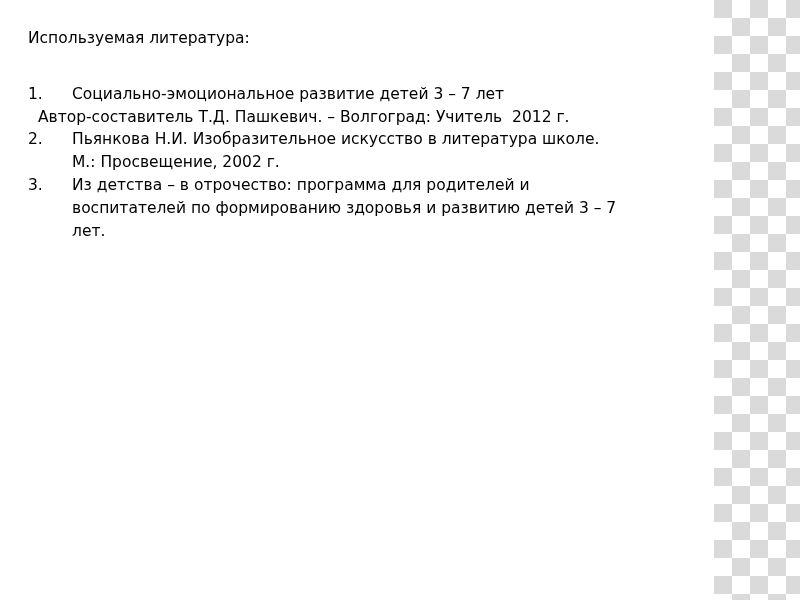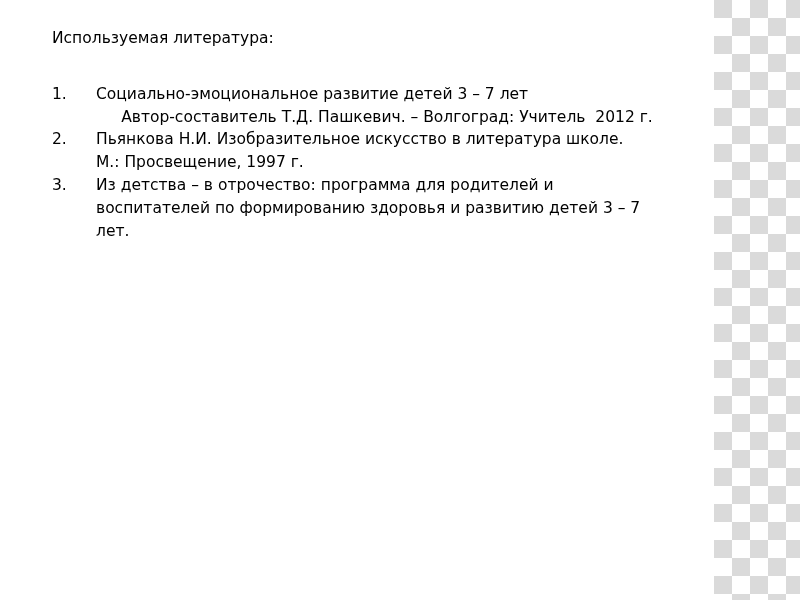--- a/index.html
+++ b/index.html
@@ -29,21 +29,21 @@
     background-color: #d9d9d9;
     background-image:
       linear-gradient(45deg, #ffffff 25%, transparent 25%, transparent 75%, #ffffff 75%),
       linear-gradient(45deg, #ffffff 25%, transparent 25%, transparent 75%, #ffffff 75%);
     background-size: 36px 36px;
     background-position: 0 0, 18px 18px;
     opacity: 0.95;
   }
   .content {
     position: absolute;
-    left: 52px;
+    left: 28px;
     top: 28px;
     width: 660px;
   }
   .heading {
     font-size: 15.5px;
     color: #000000;
     line-height: 1.35;
     margin-bottom: 34px;
     white-space: pre-wrap;
   }
@@ -69,21 +69,20 @@
     font-size: 15.5px;
     color: #000000;
   }
   .ref-line {
     display: block;
     white-space: pre-wrap;
   }
   
   .ref-line.outdent {
     margin-left: -39px;
-    text-align: center;
   }
 </style>
 </head>
 <body>
 
 <div class="slide">
 
   <div class="side-band"></div>
 
   <div class="content">
@@ -94,21 +93,21 @@
 
       <li>
         <span class="num">1.</span>
         <span class="ref-line">Социально-эмоциональное развитие детей 3 – 7 лет</span>
         <span class="ref-line outdent"> Автор-составитель Т.Д. Пашкевич. – Волгоград: Учитель  2012 г.</span>
       </li>
 
       <li>
         <span class="num">2.</span>
         <span class="ref-line">Пьянкова Н.И. Изобразительное искусство в литература школе.</span>
-        <span class="ref-line">М.: Просвещение, 1997 г.</span>
+        <span class="ref-line">М.: Просвещение, 2002 г.</span>
       </li>
 
       <li>
         <span class="num">3.</span>
         <span class="ref-line">Из детства – в отрочество: программа для родителей и</span>
         <span class="ref-line">воспитателей по формированию здоровья и развитию детей 3 – 7</span>
         <span class="ref-line">лет.</span>
       </li>
 
     </ol>

